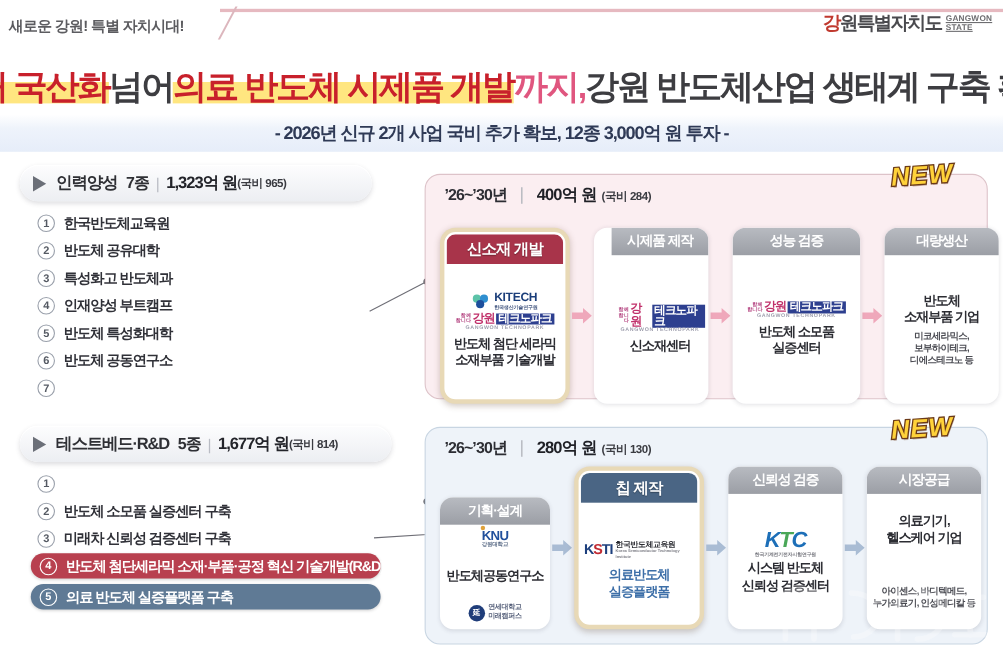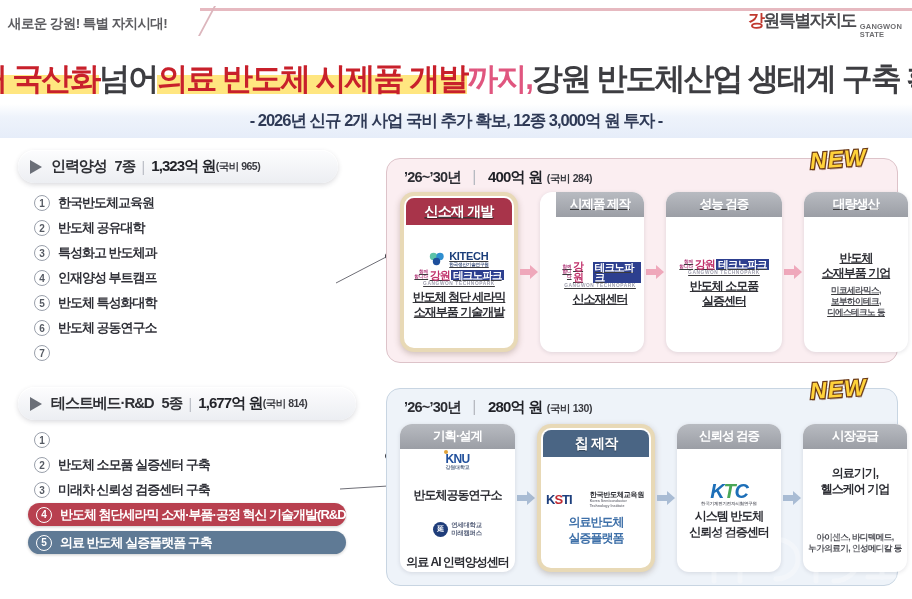--- a/index.html
+++ b/index.html
@@ -33,21 +33,21 @@
     position:absolute;right:10px;top:12px;
     display:flex;align-items:flex-start;gap:4px;
   }
   .brand-ko{
     font-size:17px;font-weight:900;letter-spacing:-1.6px;
     color:#4a4a4e;line-height:1;
   }
   .brand-ko .r{color:#c0392f;}
   .brand-en{
     font-size:7.5px;font-weight:700;line-height:1.08;color:#6d6d70;
-    letter-spacing:.2px;padding-top:11px;
+    letter-spacing:.2px;padding-top:1px;text-decoration:underline;
   }
 
   
   .headline{
     position:absolute;left:0;top:55px;width:912px;height:46px;
     display:flex;align-items:center;justify-content:center;
     white-space:nowrap;
   }
   .hl{
     font-size:31px;font-weight:900;letter-spacing:-2.0px;line-height:1;
@@ -138,21 +138,21 @@
     -webkit-text-stroke:2.4px #6b3a18;
     paint-order:stroke fill;
     text-shadow:1px 2px 0 rgba(107,58,24,.35);
     transform:rotate(-4deg);
   }
   .new-top{left:810px;top:146px;}
   .new-bot{left:810px;top:376px;}
 
   
   .flow{position:absolute;display:flex;align-items:stretch;}
-  .flow-top{left:400px;top:192px;width:486px;height:160px;text-decoration:underline;}
+  .flow-top{left:400px;top:207px;width:486px;height:160px;}
   .flow-bot{left:400px;top:424px;width:486px;height:148px;}
 
   .card{
     background:#ffffff;border-radius:12px;
     box-shadow:0 1px 4px rgba(60,60,80,.14);
     display:flex;flex-direction:column;align-items:center;
     overflow:hidden;box-sizing:border-box;position:relative;
     flex:0 0 auto;
   }
   .card-cap{
@@ -218,21 +218,21 @@
   .knu-wrap{display:flex;flex-direction:column;align-items:center;line-height:1;}
   .knu-main{font-size:12px;font-weight:900;color:#21509c;letter-spacing:-.6px;position:relative;}
   .knu-dot{position:absolute;left:-1px;top:-3px;width:4px;height:4px;border-radius:50%;background:#e0a23a;}
   .knu-sub{font-size:5px;font-weight:700;color:#5a6b86;letter-spacing:-.2px;}
 
   .ysu{display:flex;align-items:center;gap:3px;}
   .ysu-seal{width:15px;height:15px;border-radius:50%;background:#1f3d7a;display:flex;align-items:center;justify-content:center;}
   .ysu-seal span{font-size:7px;color:#ffffff;font-weight:900;}
   .ysu-txt{font-size:6.4px;font-weight:800;color:#56607a;line-height:1.25;letter-spacing:-.3px;}
 
-  .ksti{display:flex;align-items:center;gap:18px;margin-top:14px;}
+  .ksti{display:flex;align-items:center;gap:3px;margin-top:14px;}
   .ksti-mark{font-size:13px;font-weight:900;color:#1d3f7d;letter-spacing:-1px;position:relative;}
   .ksti-mark .s{color:#c02a32;}
   .ksti-txt{font-size:7.2px;font-weight:800;color:#2a2b31;letter-spacing:-.4px;line-height:1.2;}
   .ksti-txt small{display:block;font-size:3.6px;font-weight:600;color:#7a7b83;letter-spacing:0;}
 
   .ktc-wrap{display:flex;flex-direction:column;align-items:center;line-height:1;}
   .ktc-main{font-size:20px;font-weight:900;letter-spacing:-1.2px;color:#1d6fb8;font-style:italic;}
   .ktc-main .g{color:#4aa758;}
   .ktc-sub{font-size:4.4px;font-weight:700;color:#6f7078;letter-spacing:-.1px;margin-top:1px;}
 
@@ -470,21 +470,21 @@
       <span class="ph-years">’26~’30년</span>
       <span class="ph-sep">|</span>
       <span class="ph-amt">280억 원</span>
       <span class="ph-nat">(국비 130)</span>
     </div>
   </div>
   <div class="new-badge new-bot">NEW</div>
 
   <div class="flow flow-bot">
 
-    <div class="card" style="width:115px;">
+    <div class="card" style="width:100px;margin-top:28px;">
       <div class="card-cap">기획·설계</div>
       <div class="card-body" style="gap:18px;">
         <div class="knu-wrap">
           <div class="knu-main"><span class="knu-dot"></span><span>KNU</span></div>
           <div class="knu-sub">강원대학교</div>
         </div>
         <div class="card-main">반도체공동연구소</div>
         <div class="ysu">
           <div class="ysu-seal">
               <span>延</span>

